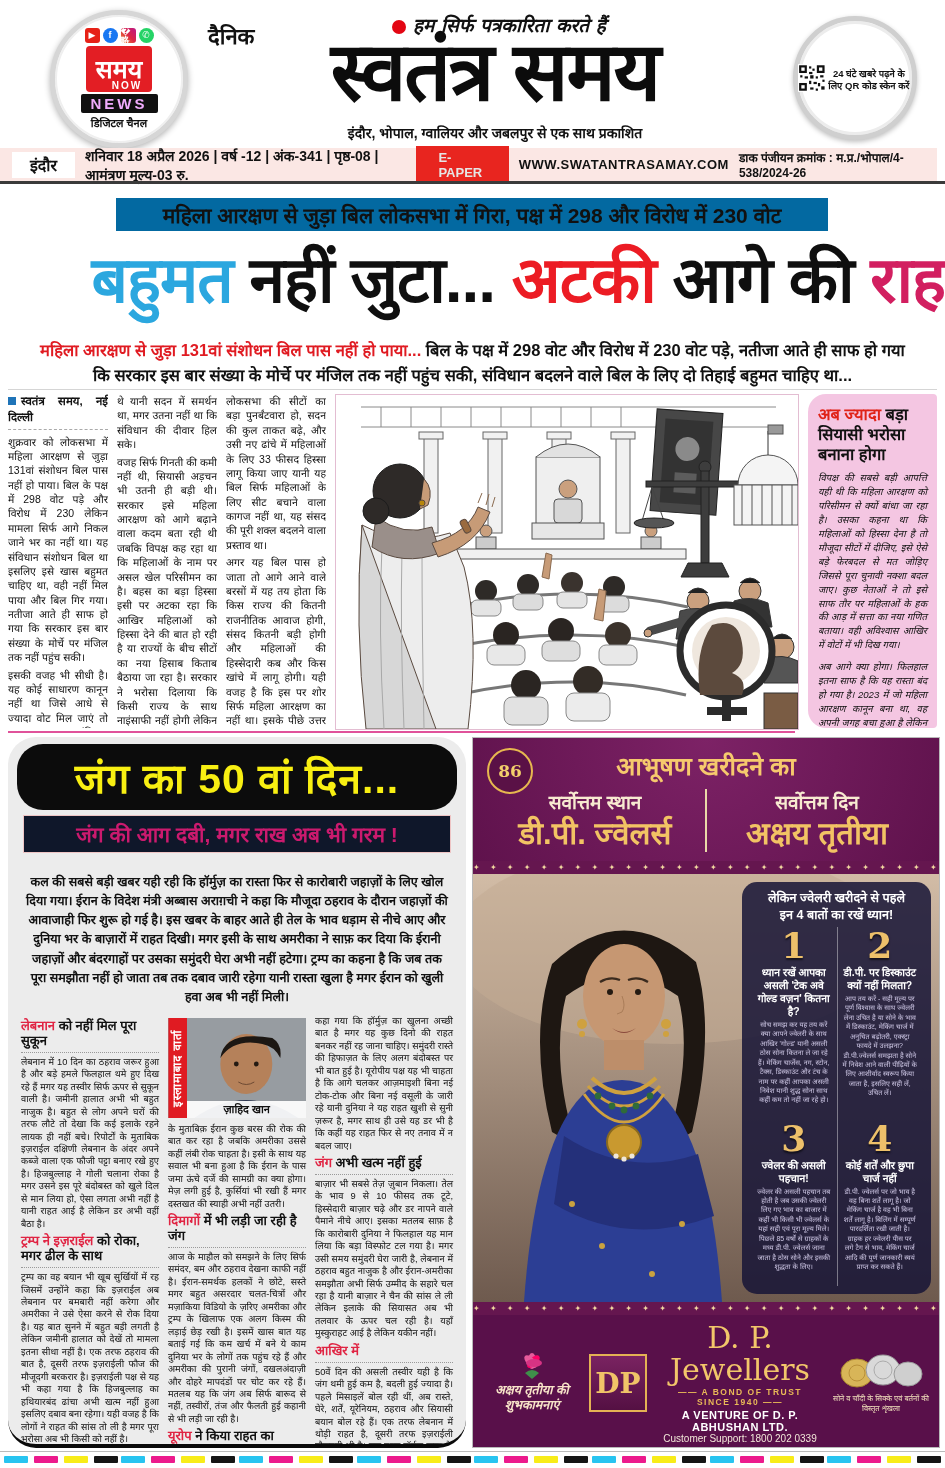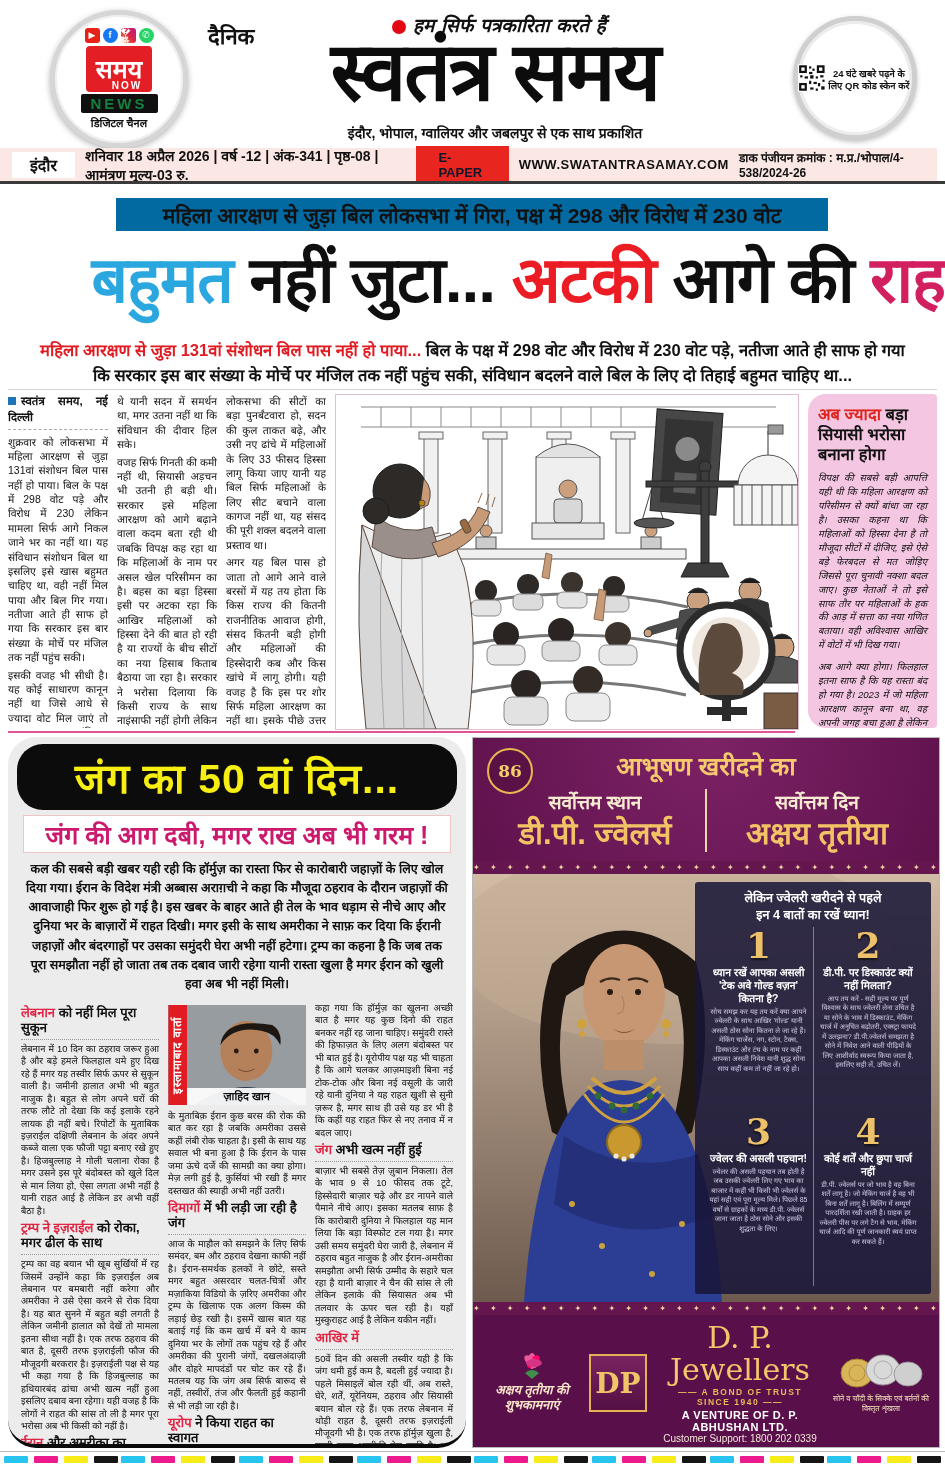--- a/index.html
+++ b/index.html
@@ -13,39 +13,39 @@
         display:flex;flex-direction:column;align-items:center;justify-content:center;gap:2px}
   .social{display:flex;gap:3px;margin-bottom:1px}
   .sic{width:15px;height:15px;border-radius:3px;display:flex;align-items:center;justify-content:center;
        color:#fff;font-size:9px;font-weight:800;line-height:1}
   .yt{background:#e62117}.fb{background:#1877f2;border-radius:50%}
   .ig{background:linear-gradient(45deg,#f09433,#dc2743,#bc1888)}
   .wa{background:#25d366;border-radius:50%}
   .samay{background:#e31e24;color:#fff;font-weight:800;font-size:25px;line-height:1;
          padding:11px 10px 1px;border-radius:4px;text-align:center}
   .samay small{display:block;font-size:10px;letter-spacing:2px;text-align:right;margin-top:-1px;font-weight:800}
-  .news{background:#101010;color:#15803d;font-weight:800;font-size:15px;letter-spacing:3px;padding:1px 10px;border-radius:2px}
+  .news{background:#101010;color:#f0abfc;font-weight:800;font-size:15px;letter-spacing:3px;padding:1px 10px;border-radius:2px}
   .digital{font-size:11px;font-weight:700}
   .daily{position:absolute;left:208px;top:20px;font-size:22px;font-weight:800}
   .slogan{position:absolute;left:392px;top:12px;font-size:19px;font-weight:700;
           font-family:"DejaVu Serif",serif;font-style:italic;white-space:nowrap}
   .reddot{display:inline-block;width:14px;height:14px;border-radius:50%;background:#e30613;margin-right:7px;vertical-align:middle}
   .title{position:absolute;left:180px;top:28px;width:630px;text-align:center;
          font-size:82px;font-weight:800;letter-spacing:-2px;line-height:1.08;color:#0c0c0c}
   .publine{position:absolute;left:180px;top:123px;width:630px;text-align:center;font-size:14px;font-weight:700}
   .qrbadge{position:absolute;right:28px;top:16px;width:114px;height:114px;border-radius:50%;
            border:5px solid #cfcfcf;box-shadow:inset 0 0 0 3px #ececec,0 2px 5px rgba(0,0,0,.25);
            background:#fff;display:flex;flex-direction:row;align-items:center;justify-content:center}
   .qrtext{font-size:9.5px;font-weight:700;text-align:center;line-height:1.25;margin-top:3px}
 
   
   #datebar{position:absolute;left:0;right:8px;top:148px;height:33px;background:#fbe7e4;
            display:flex;align-items:center;padding:0 12px;gap:10px;font-weight:700;font-size:14px;box-sizing:border-box}
   .citybox{background:#fff;padding:2px 18px;font-size:16px;font-weight:800}
-  .epaper{background:#e8251f;color:#0f172a;padding:4px 22px;font-size:13px;font-weight:800}
+  .epaper{background:#e8251f;color:#e5e5e5;padding:4px 22px;font-size:13px;font-weight:800}
   .site{font-size:13px;font-weight:800;letter-spacing:.5px}
   .postal{margin-left:auto;font-size:12px;font-weight:800}
   #rule{position:absolute;left:0;right:0;top:181px;height:3px;background:#3a3a3a}
 
   
   #kicker{position:absolute;left:116px;top:198px;width:712px;height:33px;background:#0369a1;
           display:flex;align-items:center;justify-content:center;font-size:21px;font-weight:800}
   #headline{position:absolute;left:0;top:234px;width:945px;text-align:right;font-size:64px;font-weight:800;
             letter-spacing:-1px;line-height:1.45;white-space:nowrap}
   .hl-blue{color:#2ba7df}.hl-red{color:#ec1c24}.hl-mag{color:#d21f60}.hl-k{color:#0f0f0f}
@@ -63,22 +63,22 @@
   .lsb-title{font-size:16.5px;font-weight:800;line-height:1.22;margin-bottom:7px}
   .lsb-red{color:#e02318}
   .lsidebar p{font-size:9.6px;line-height:1.45;font-style:italic;text-align:justify;margin:0 0 8px}
   #leadrule{position:absolute;left:8px;top:731px;width:787px;height:2px;background:#e0529a}
 
   
   #warbox{position:absolute;left:8px;top:737px;width:458px;height:711px;background:#ececec;
           border-radius:28px;border-bottom:4px solid #0a0a0a;overflow:hidden;box-sizing:border-box}
   .wbanner{margin:7px 9px 5px;background:#0c0c0c;border-radius:26px;height:66px;display:flex;align-items:center;
            justify-content:center;color:#f8ef12;font-size:41px;font-weight:800;letter-spacing:1px}
-  .wstrip{margin:2px 15px 7px;background:#ffffff;border:1px solid #eec4c4;height:36px;display:flex;align-items:center;
-          justify-content:center;color:#cb1a6e;font-size:25px;font-weight:800}
+  .wstrip{margin:2px 15px 20px;background:#0f172a;border:1px solid #eec4c4;height:36px;display:flex;align-items:center;
+          justify-content:center;color:#cb1a6e;font-size:21px;font-weight:800}
   .wintro{margin:2px 17px 8px;font-size:12.6px;font-weight:700;line-height:1.52;text-align:center}
   .wcols{display:flex;gap:9px;padding:0 13px}
   .wcol{flex:1;font-size:9.3px;line-height:1.34;text-align:justify;width:0}
   .wcol p{margin:0 0 4px}
   .whead{font-size:13px;font-weight:800;line-height:1.15;margin:4px 0 3px;border-bottom:1px dotted #999;
          padding-bottom:3px;text-align:left}
   .wred{color:#e02443}
   .wphoto{position:relative;margin:3px 0 5px;display:flex;height:100px;background:#9aa0a6}
   .wband{writing-mode:vertical-rl;transform:rotate(180deg);background:#e01b22;color:#fff;font-weight:800;
          font-size:11.5px;padding:2px 2px;text-align:center;letter-spacing:1px}
@@ -96,22 +96,22 @@
   .adl1{text-align:center;font-size:25px;font-weight:800;color:#f6c96d}
   .adrow{display:flex;margin-top:7px}
   .adcell{flex:1;text-align:center}
   .adcell+.adcell{border-left:2px solid #ead9a8}
   .adlabel{font-size:19px;font-weight:700;color:#f7ead0}
   .advalue{font-size:31px;font-weight:800;color:#f2c364;line-height:1.2}
   .diamonds{height:13px;line-height:13px;overflow:hidden;white-space:nowrap;text-align:center;
             color:#f2d9a0;font-size:8px;letter-spacing:4px;background:#65164f}
   .admid{position:relative;height:428px;background:#27203f}
   .model{position:absolute;inset:0;width:100%;height:100%}
-  .panel{position:absolute;top:8px;right:8px;bottom:8px;width:236px;background:rgba(23,21,55,.86);
-         border-radius:3px;padding:8px 9px;display:flex;flex-direction:column;box-sizing:border-box}
+  .panel{position:absolute;top:8px;right:8px;bottom:8px;width:189px;background:rgba(23,21,55,.86);
+         border-radius:15px;padding:8px 9px;display:flex;flex-direction:column;box-sizing:border-box}
   .ptitle{font-size:12.6px;font-weight:800;text-align:center;line-height:1.3;margin-bottom:4px}
   .pgrid{flex:1;display:grid;grid-template-columns:1fr 1fr;column-gap:0}
   .pcell{display:flex;flex-direction:column;align-items:center;padding:0 5px}
   .pcell.rt{border-left:1px solid rgba(255,255,255,.4)}
   .pnum{font-family:"DejaVu Serif",serif;font-size:36px;font-weight:700;color:#edc06a;line-height:1;
         text-shadow:0 2px 2px rgba(0,0,0,.6)}
   .phead{font-size:10.4px;font-weight:800;text-align:center;margin:3px 0 2px;line-height:1.25}
   .pbody{font-size:7px;line-height:1.35;color:#cfc8e6;text-align:center}
   .adfoot{background:#59104a;padding:7px 10px 4px}
   .frow{display:flex;align-items:center;gap:8px}

